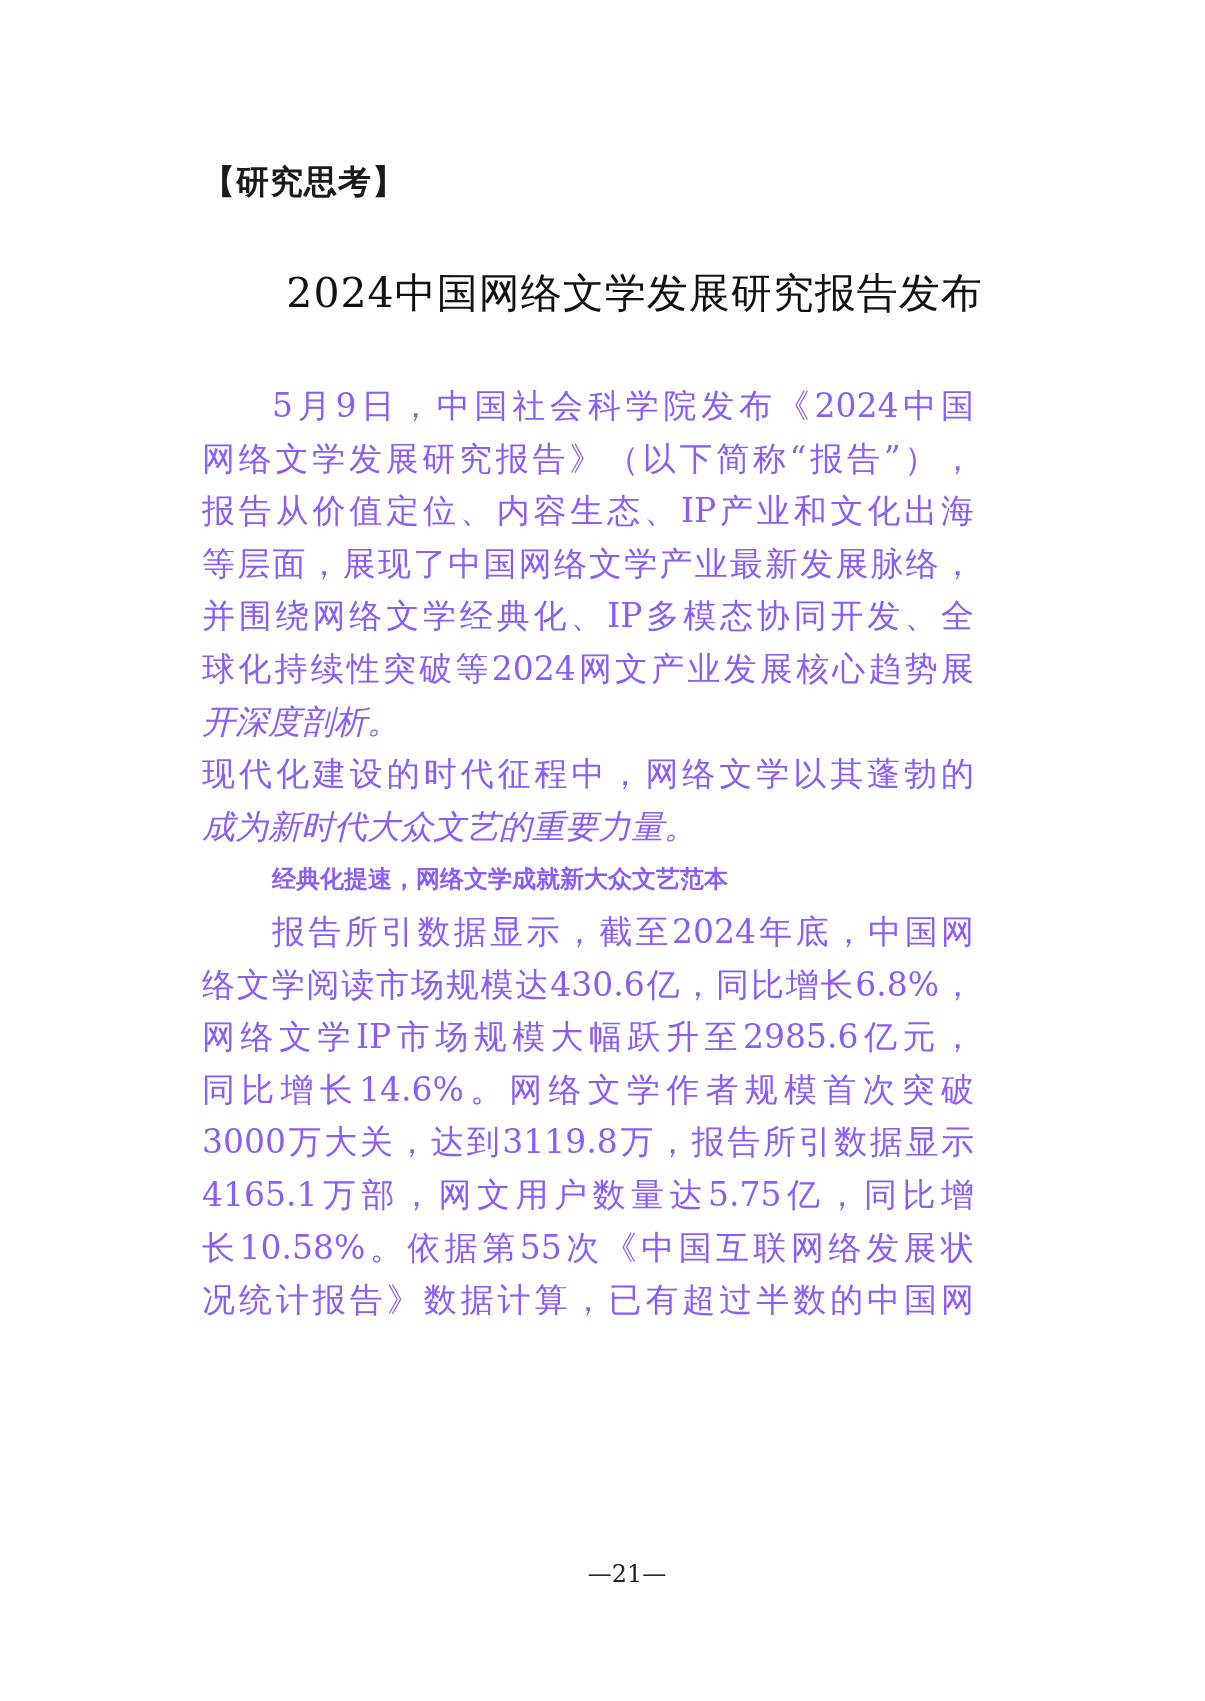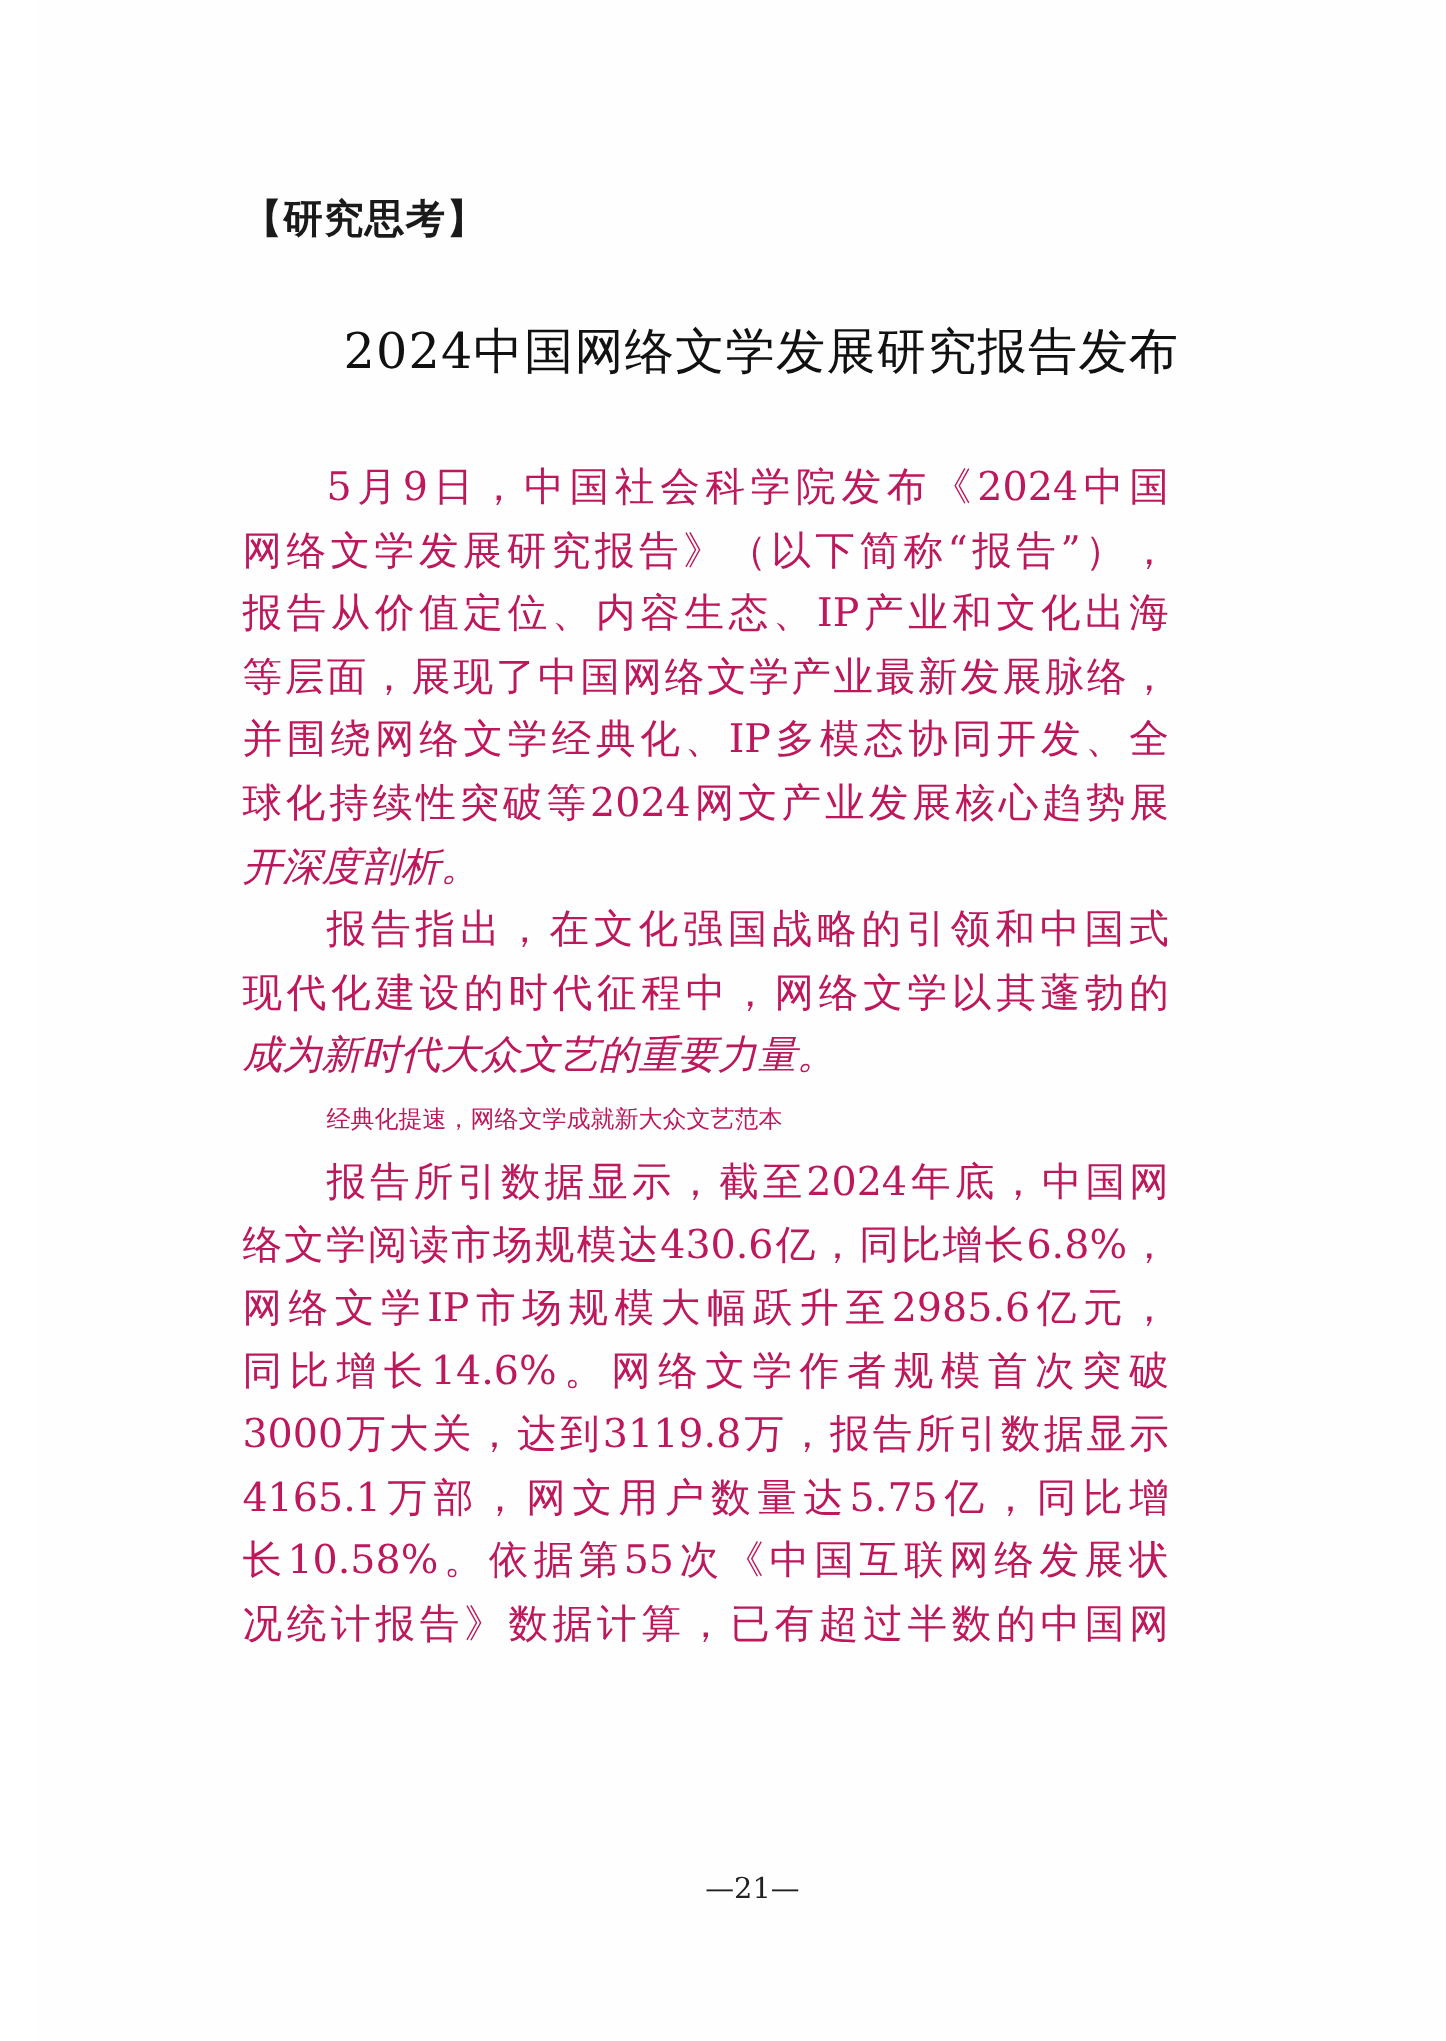--- a/index.html
+++ b/index.html
@@ -44,43 +44,43 @@
       color: #111;
       letter-spacing: 1px;
     }
     .body-text {
       position: absolute;
       left: 170px;
       width: 772px;
       top: 380px;
       font-family: "DejaVu Serif", "Liberation Serif", serif;
       font-size: 33px;
-      color: #be185d;
+      color: #8b5cf6;
     }
     .line {
       height: 52.6px;
       line-height: 52.6px;
       white-space: nowrap;
       text-align: justify;
       text-align-last: justify;
       letter-spacing: 0;
     }
     .line.indent {
       padding-left: 70px;
     }
     .line.last {
       text-align-last: left;
       font-style: italic;
     }
     .line.subheading {
       font-family: "DejaVu Sans", "Liberation Sans", sans-serif;
-      font-weight: normal;
+      font-weight: bold;
       padding-left: 70px;
       text-align-last: left;
-      font-size: 20px;
+      font-size: 24px;
     }
     .page-number {
       position: absolute;
       left: 0;
       width: 1190px;
       top: 1560px;
       text-align: center;
       font-family: "DejaVu Serif", "Liberation Serif", serif;
       font-size: 24px;
       color: #222;
@@ -98,21 +98,20 @@
   <div class="body-text">
 
     <div class="line indent">5月9日，中国社会科学院发布《2024中国</div>
     <div class="line">网络文学发展研究报告》（以下简称“报告”），</div>
     <div class="line">报告从价值定位、内容生态、IP产业和文化出海</div>
     <div class="line">等层面，展现了中国网络文学产业最新发展脉络，</div>
     <div class="line">并围绕网络文学经典化、IP多模态协同开发、全</div>
     <div class="line">球化持续性突破等2024网文产业发展核心趋势展</div>
     <div class="line last">开深度剖析。</div>
 
-    <div class="line indent">报告指出，在文化强国战略的引领和中国式</div>
     <div class="line">现代化建设的时代征程中，网络文学以其蓬勃的</div>
     <div class="line last">成为新时代大众文艺的重要力量。</div>
 
     <div class="line subheading">经典化提速，网络文学成就新大众文艺范本</div>
 
     <div class="line indent">报告所引数据显示，截至2024年底，中国网</div>
     <div class="line">络文学阅读市场规模达430.6亿，同比增长6.8%，</div>
     <div class="line">网络文学IP市场规模大幅跃升至2985.6亿元，</div>
     <div class="line">同比增长14.6%。网络文学作者规模首次突破</div>
     <div class="line">3000万大关，达到3119.8万，报告所引数据显示</div>

